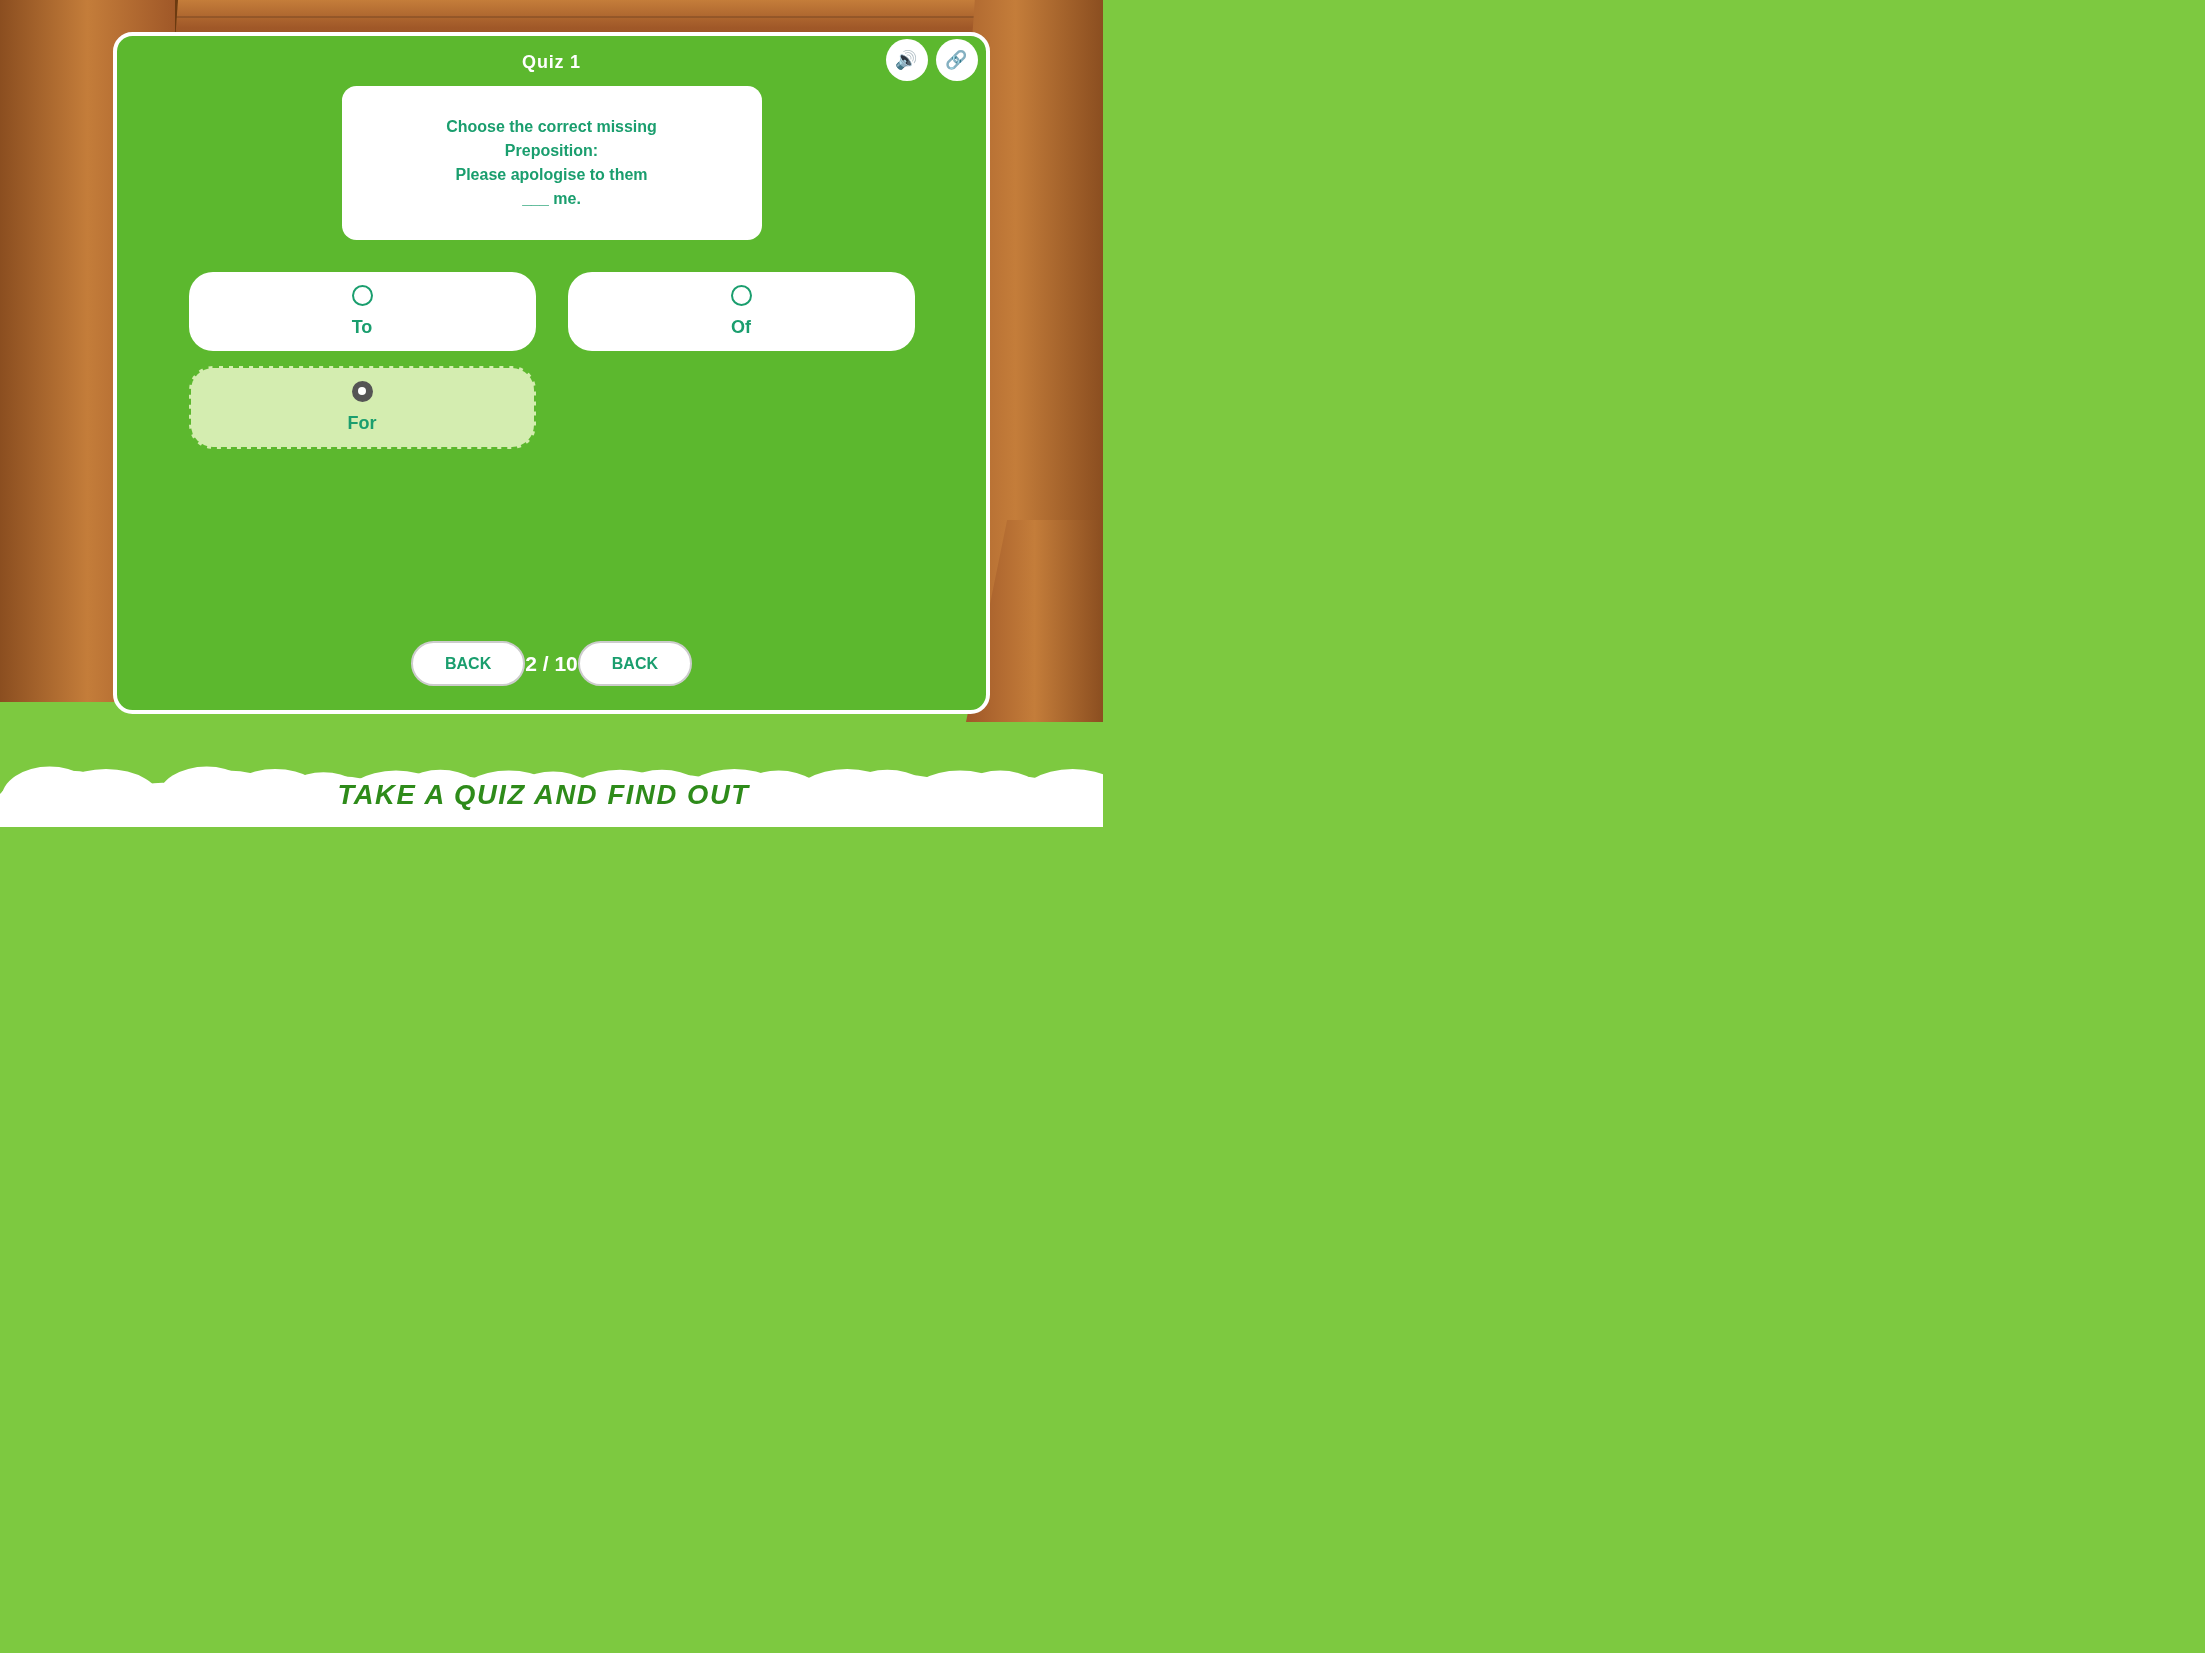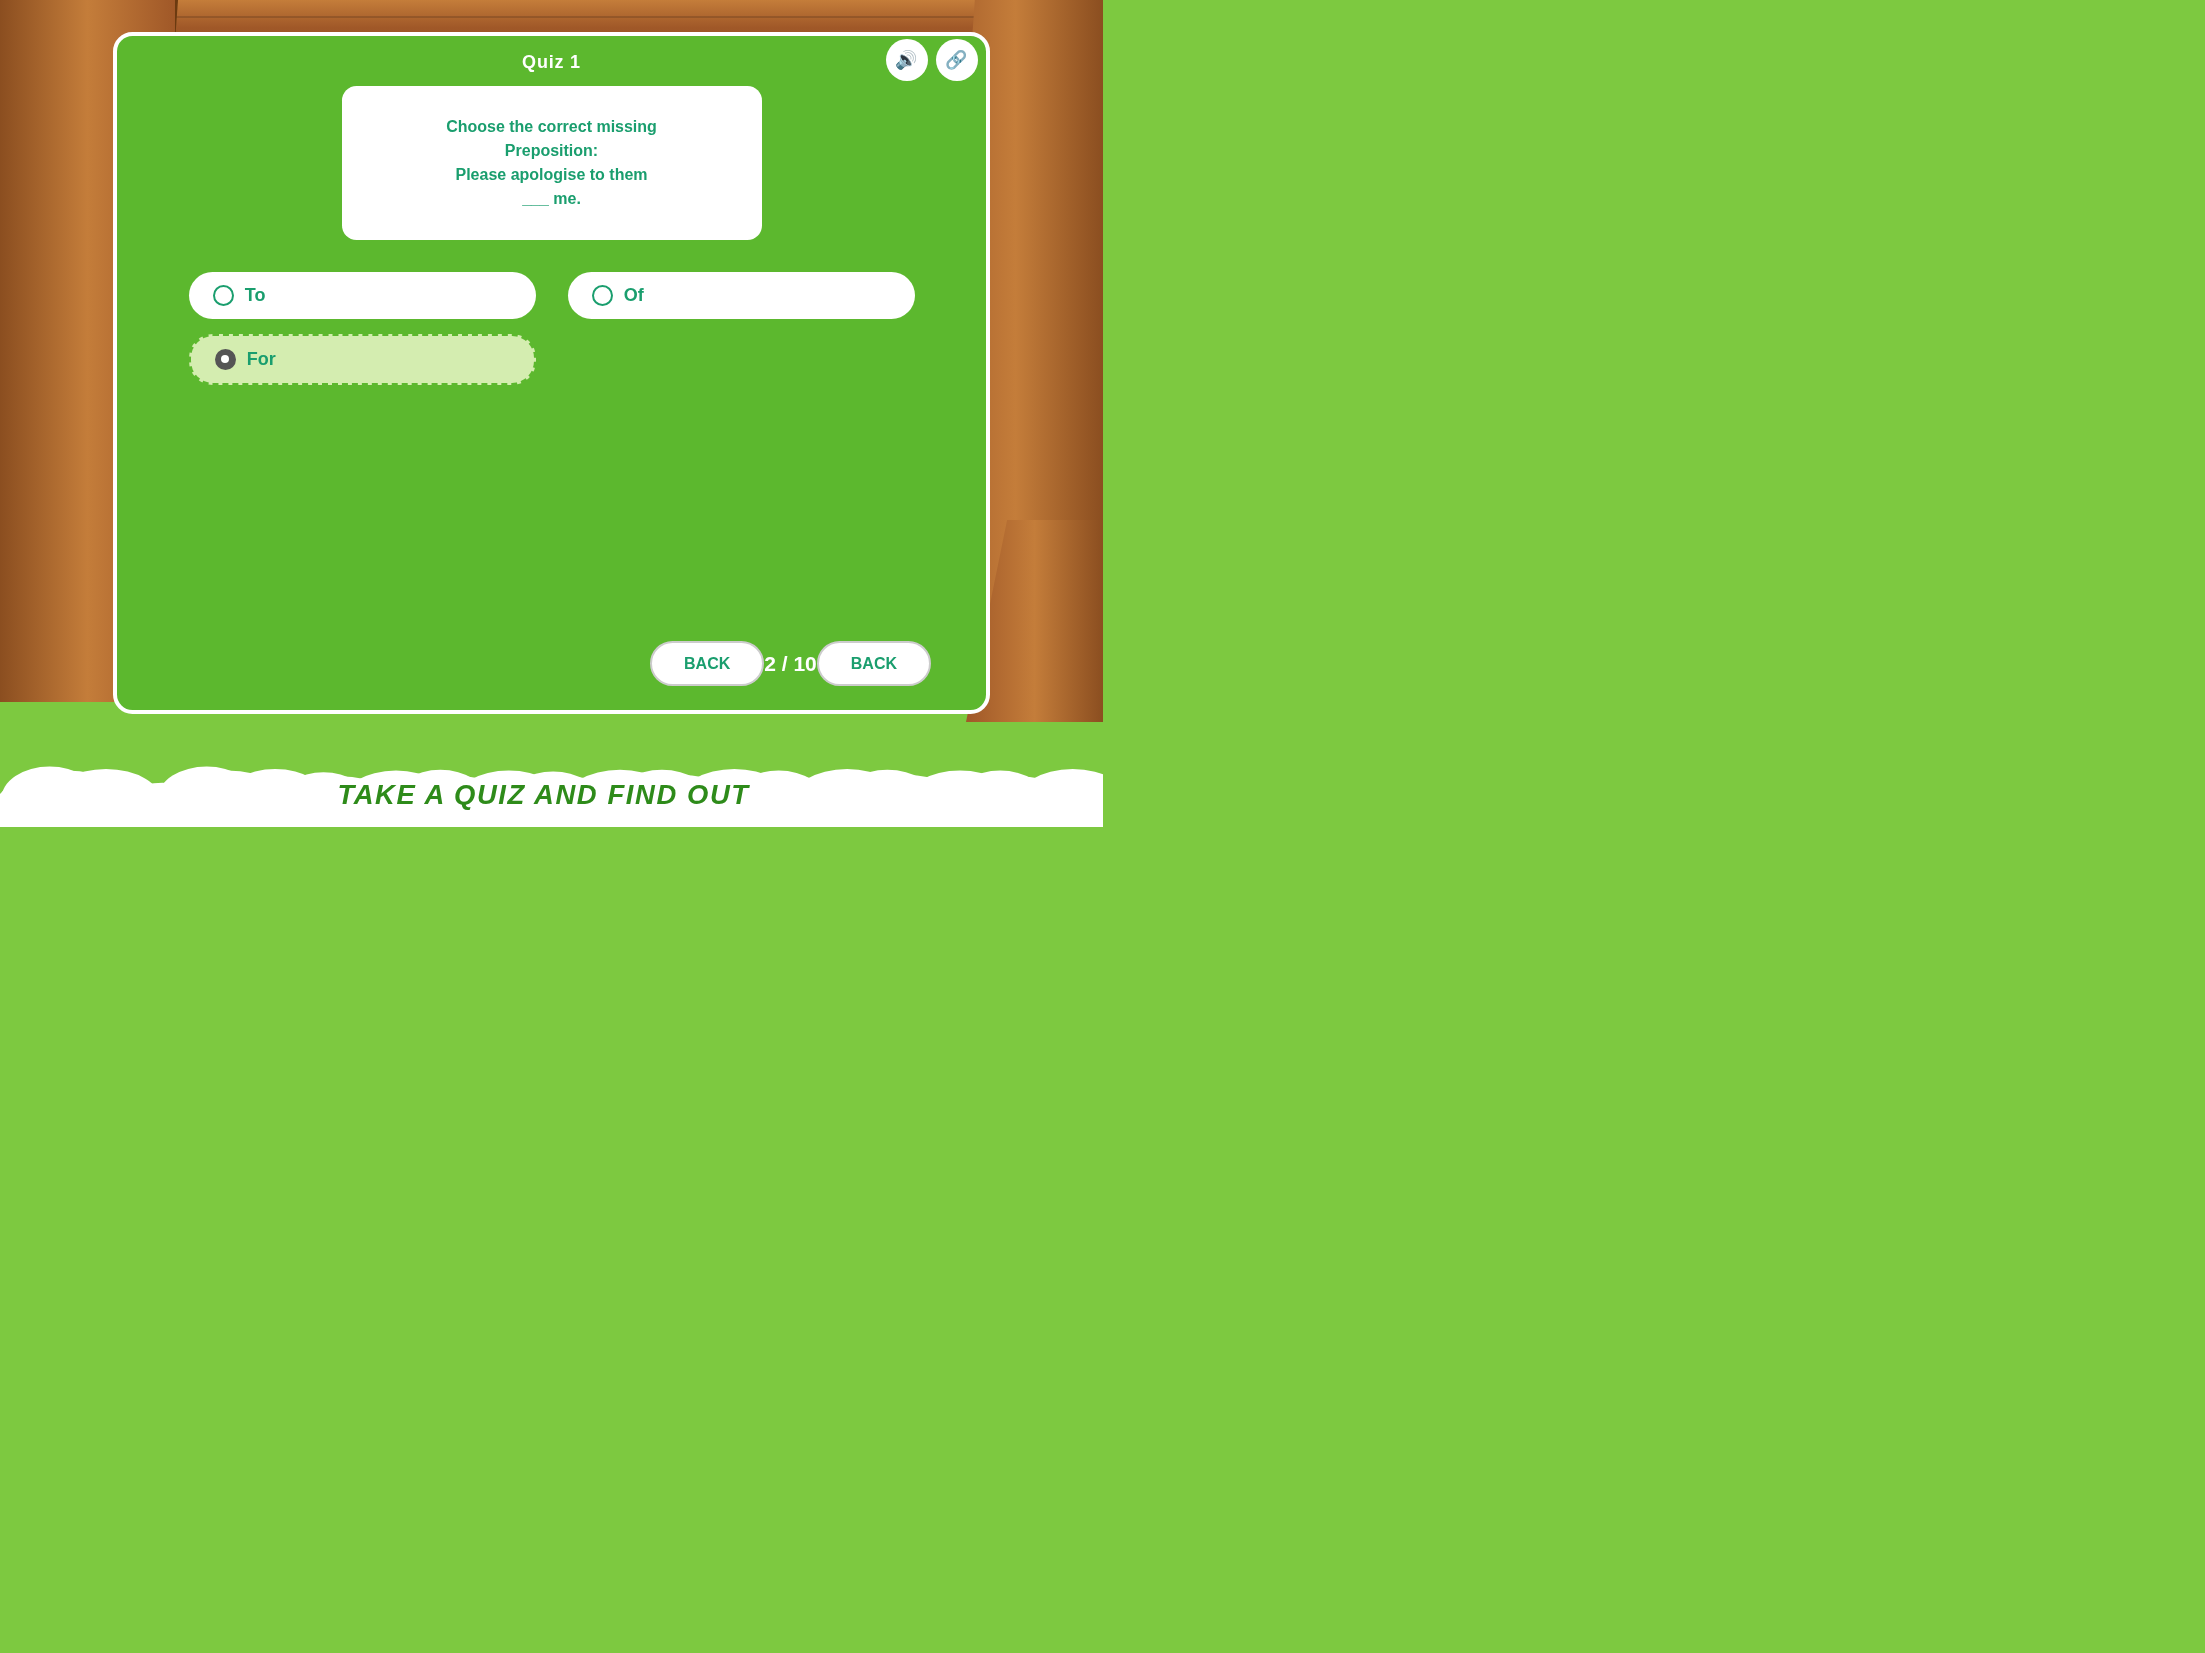--- a/index.html
+++ b/index.html
@@ -104,20 +104,21 @@
       border-radius: 24px;
       padding: 13px 24px;
       display: flex;
       align-items: center;
       gap: 11.3px;
       cursor: pointer;
       font-size: 18px;
       font-weight: bold;
       color: #1a9e6e;
       position: relative;
+      flex-direction: column;
     }
 
     .option-btn.selected {
       background: #d4edb0;
       border: 2.4px dashed #5cb82e;
     }
 
     .radio-circle {
       width: 21px;
       height: 21px;
@@ -138,21 +139,21 @@
       width: 8px;
       height: 8px;
       background: white;
       border-radius: 50%;
     }
 
     
     .bottom-nav {
       display: flex;
       align-items: center;
-      justify-content: flex-end;
+      justify-content: center;
       width: 100%;
       max-width: 767px;
       margin-top: auto;
       padding-bottom: 8px;
     }
 
     .nav-btn {
       background: white;
       border: none;
       border-radius: 24px;

